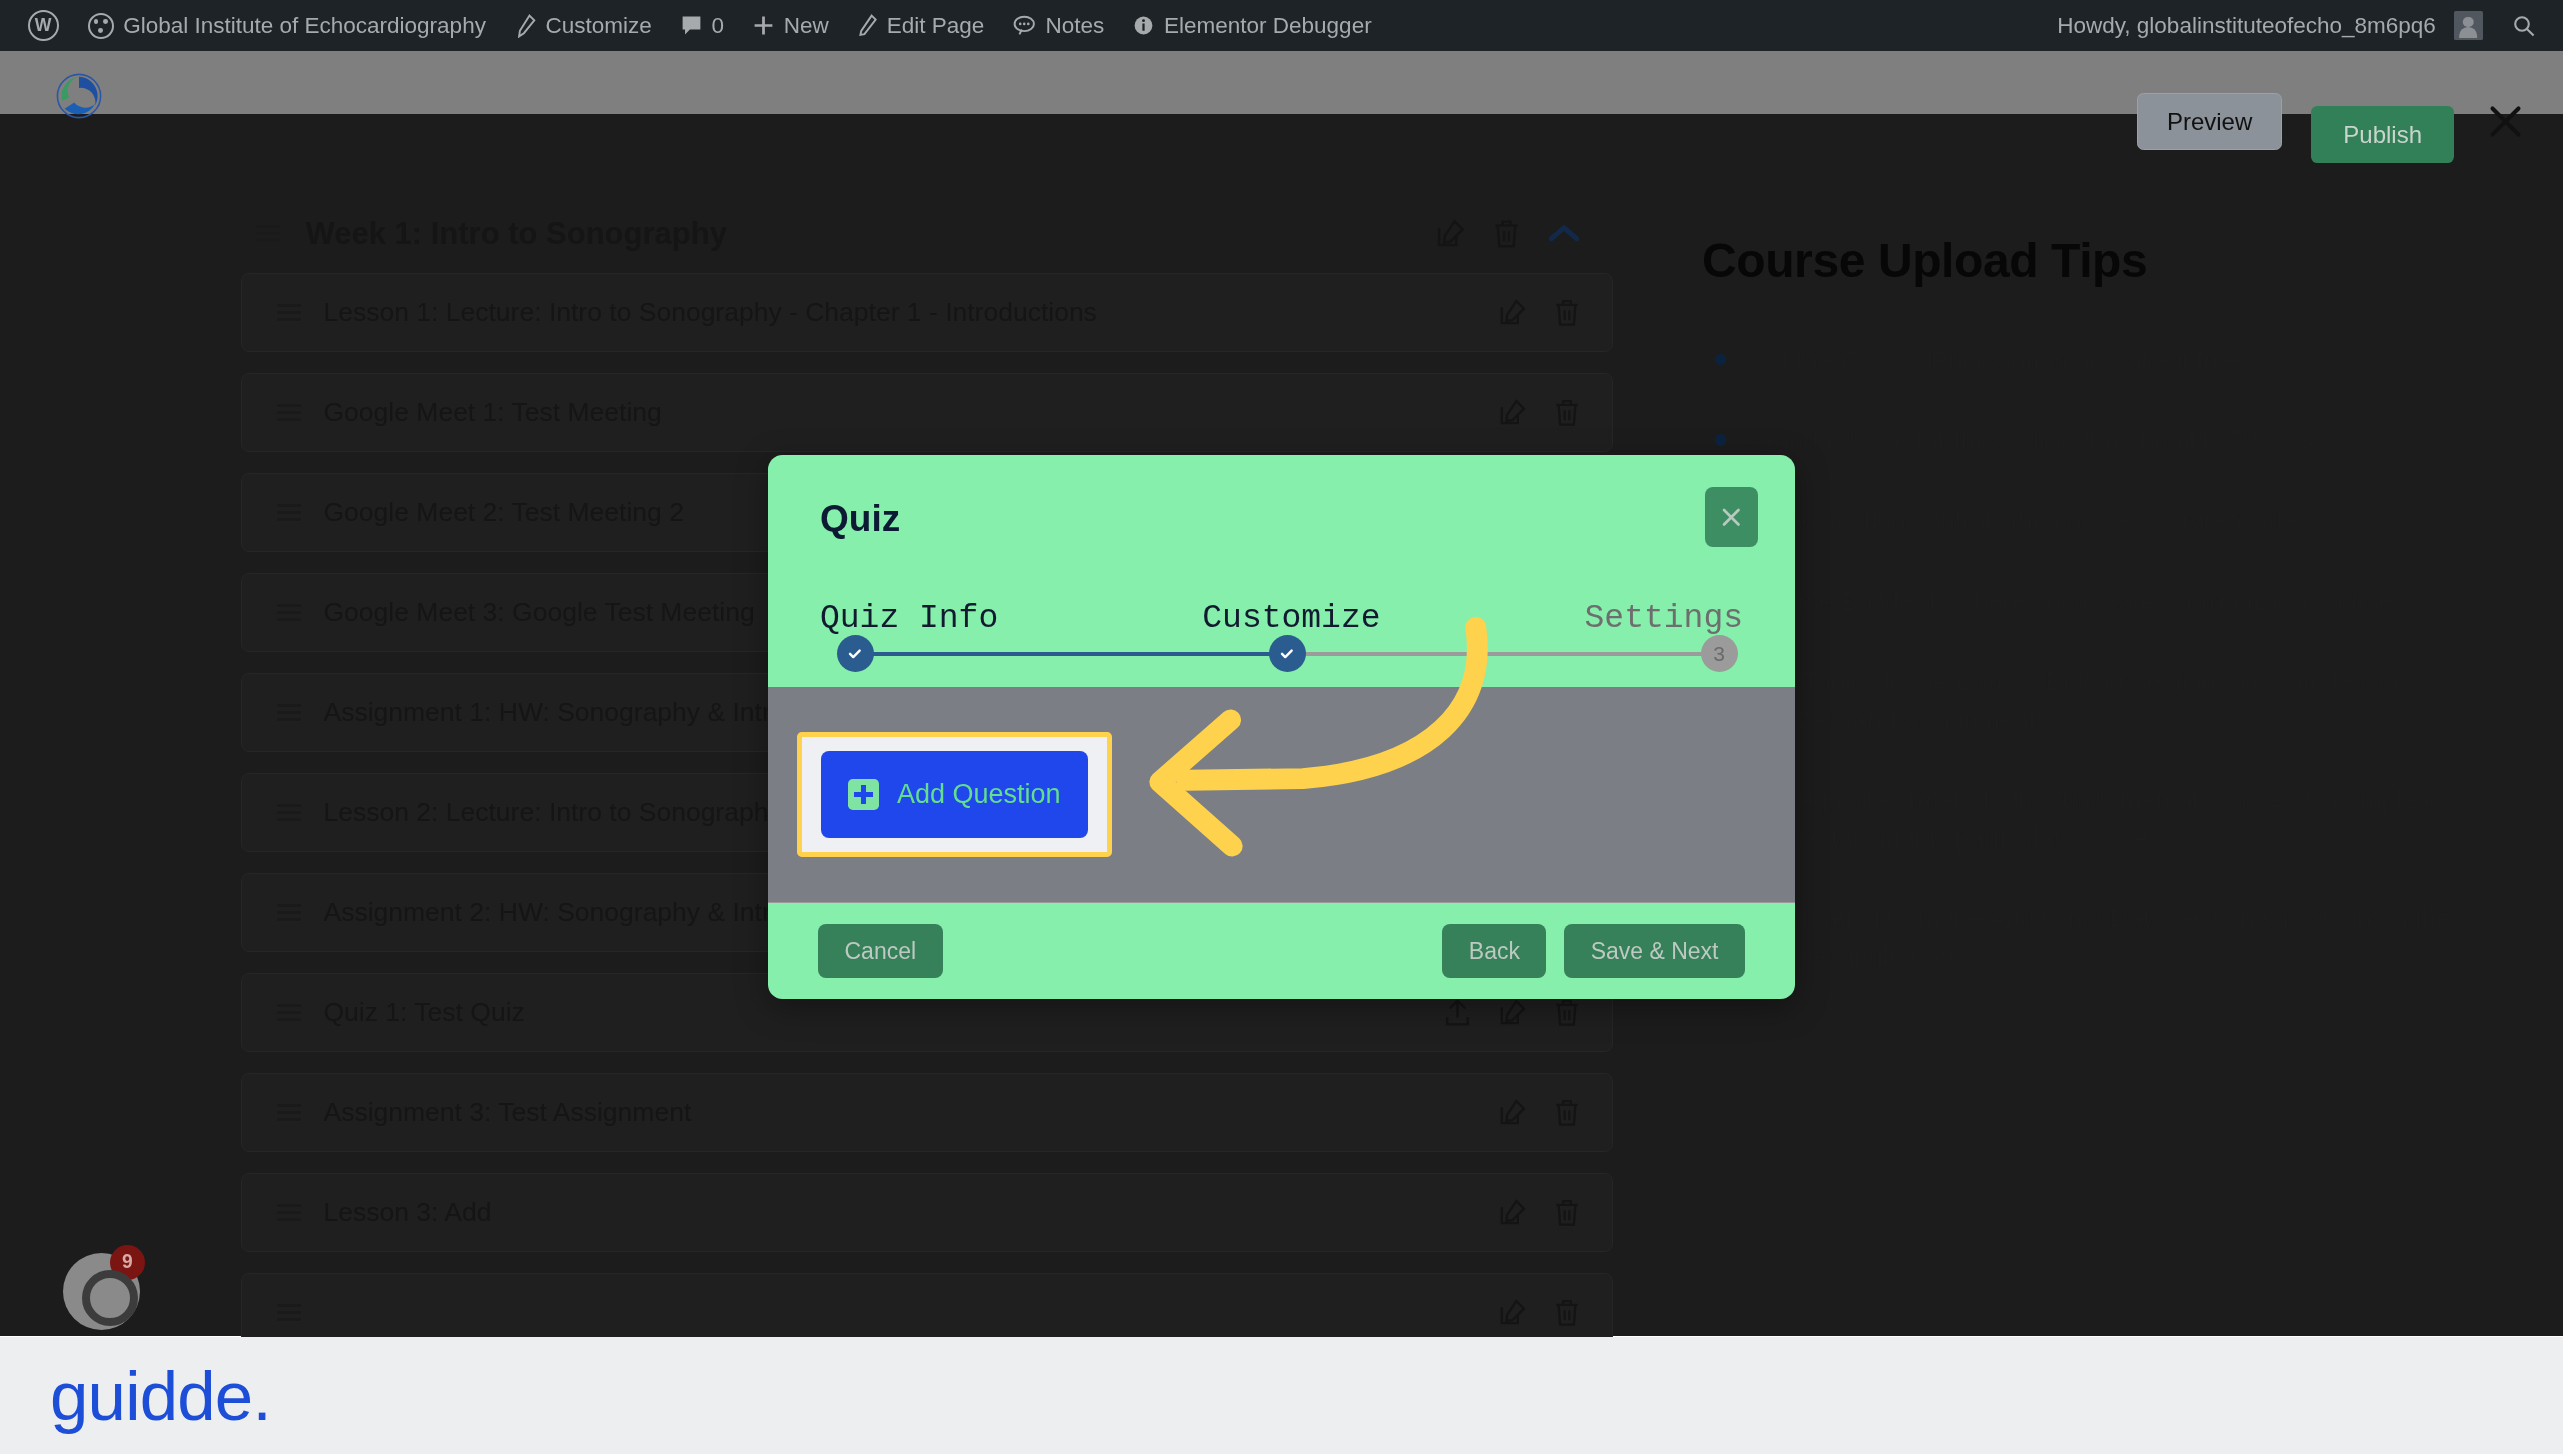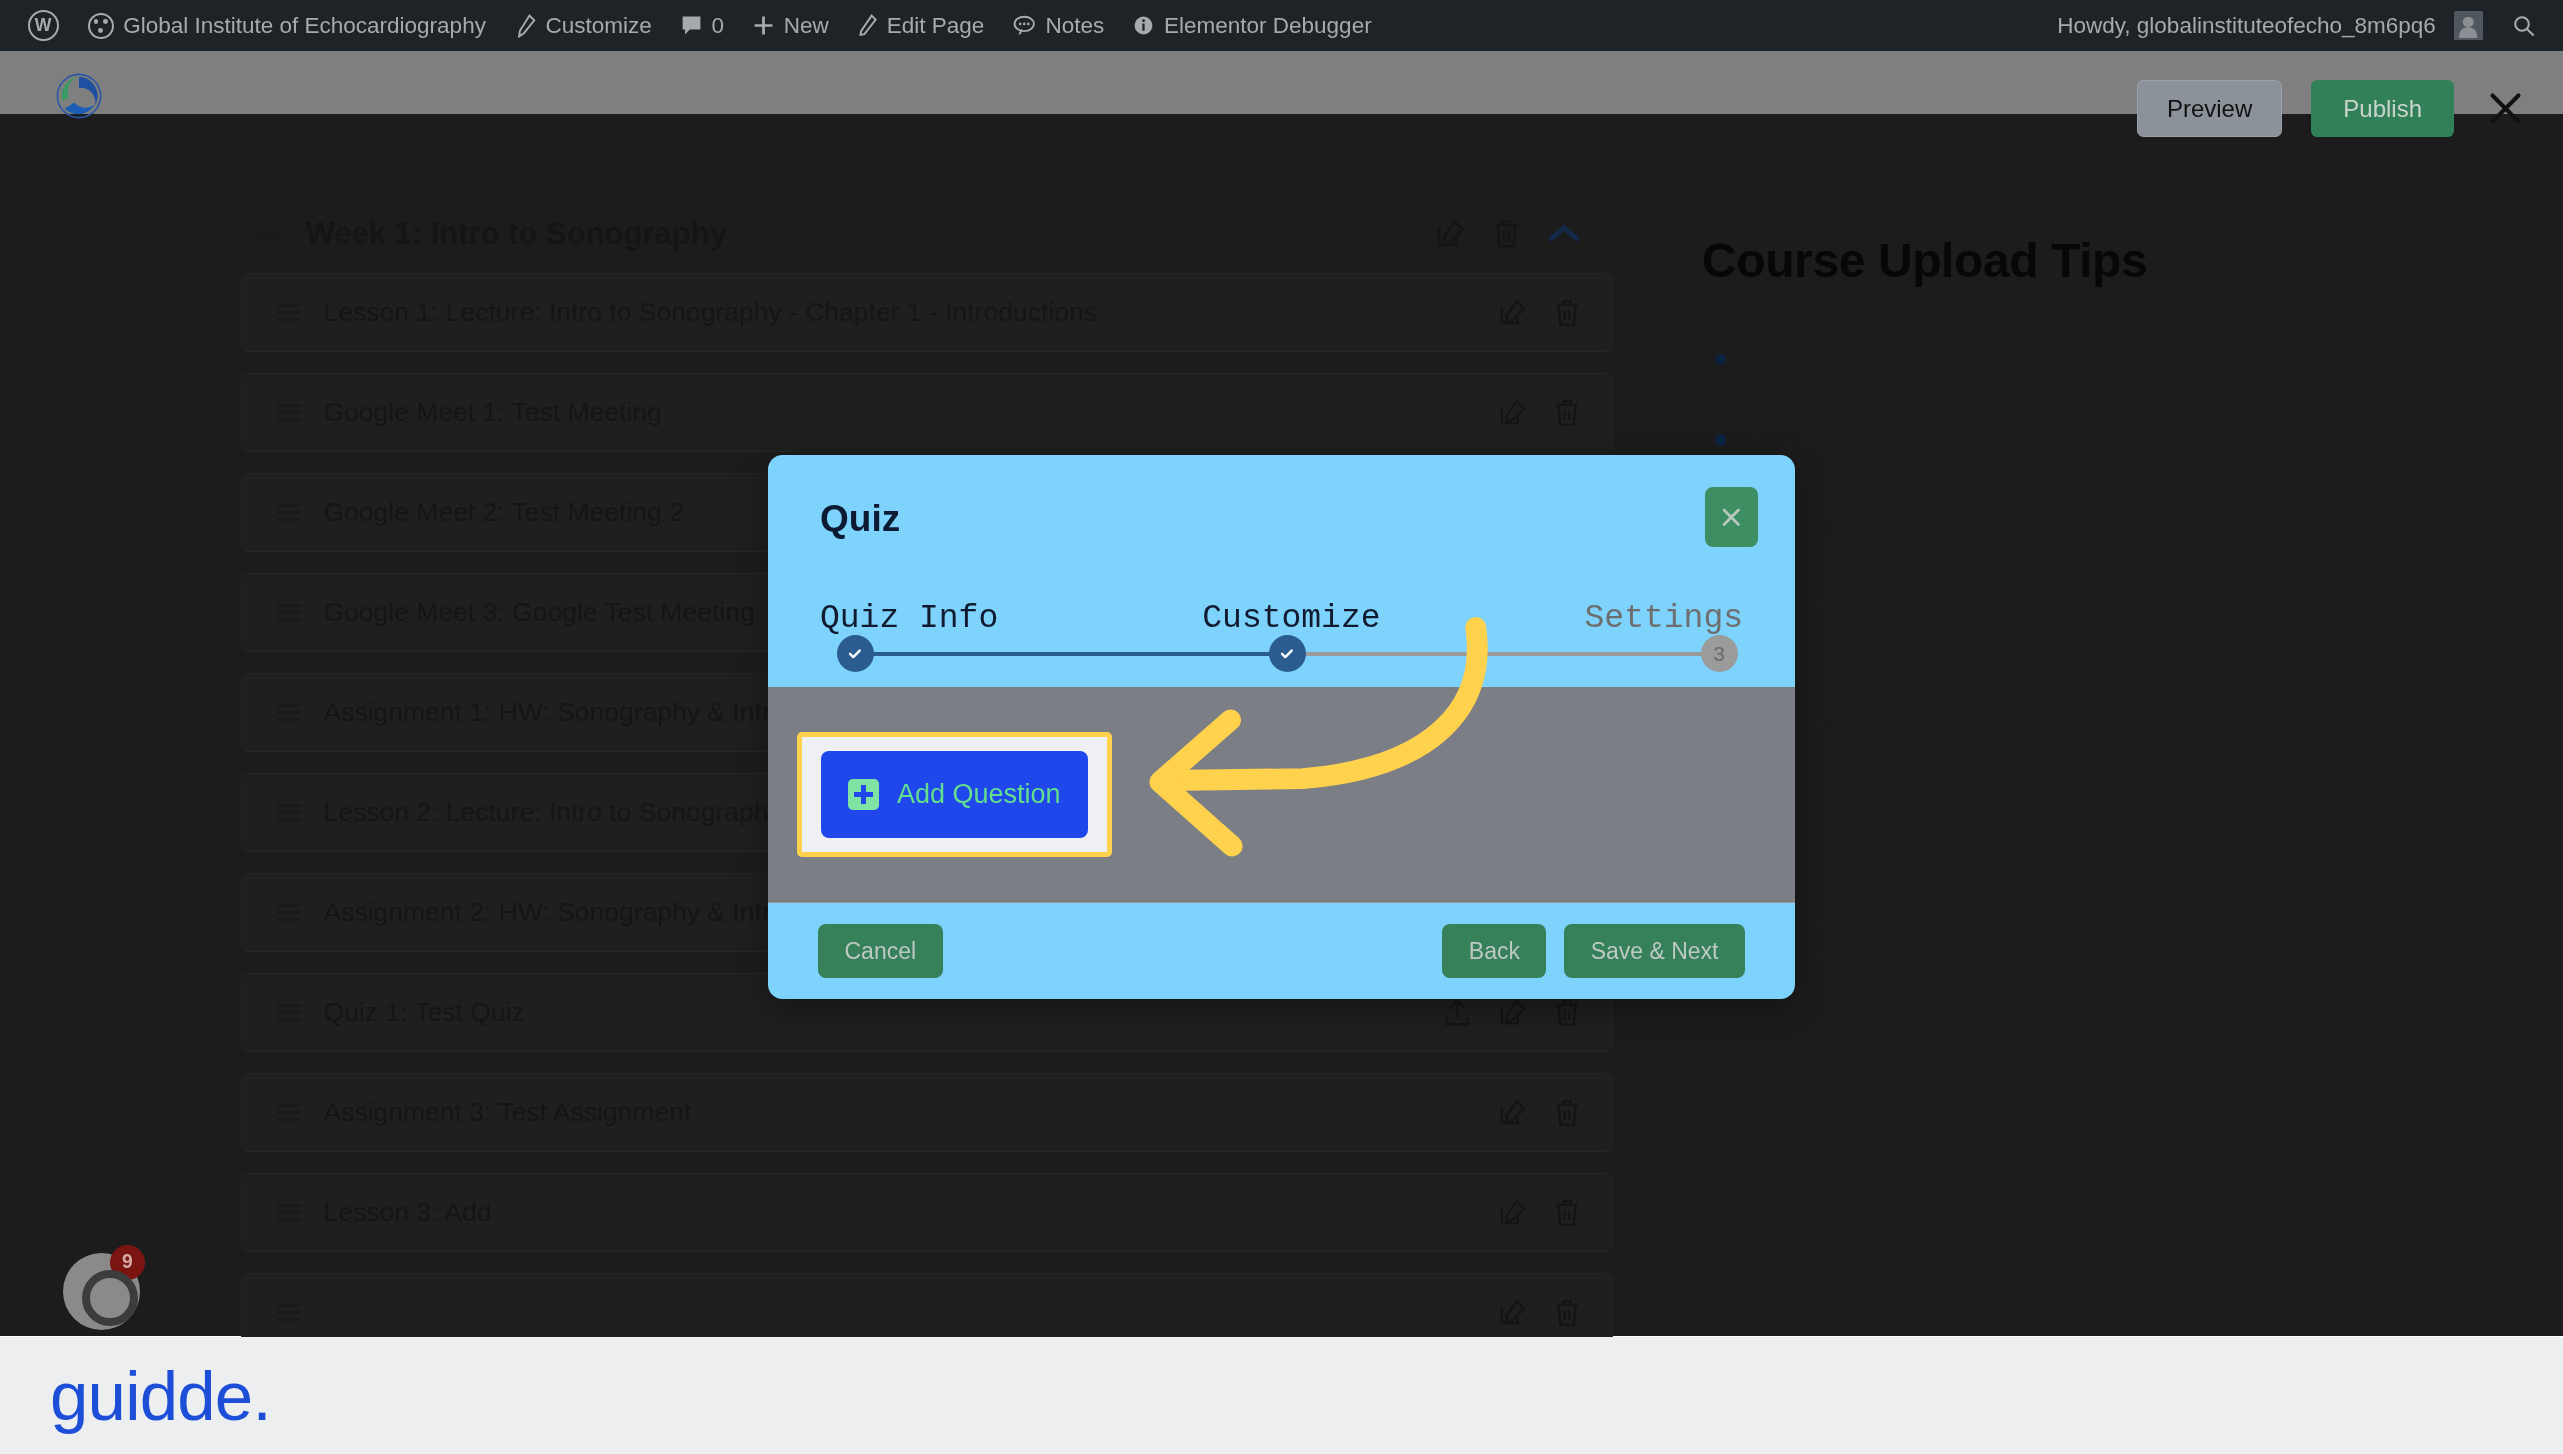--- a/index.html
+++ b/index.html
@@ -69,21 +69,21 @@
     display: flex; align-items: center; gap: 29px;
   }
   .btn-preview {
     background: #8b9299; color: #111; border: 0.8px solid #9aa1a8;
     border-radius: 6.4px; font-size: 24px; padding: 13.7px 29px;
     font-family: "Liberation Sans", sans-serif; cursor: pointer;
   }
   .btn-publish {
     background: #318057; color: #c9d4cd; border: none;
     border-radius: 6.4px; font-size: 24px; padding: 14.5px 32px;
-    font-family: "Liberation Sans", sans-serif; cursor: pointer;
+    font-family: "Liberation Sans", sans-serif; cursor: pointer; margin-top: 26px;
   }
   .btn-close-x {
     width: 45px; height: 45px; display:flex; align-items:center; justify-content:center;
     cursor: pointer;
   }
 
   
   .page-body {
     position: absolute; left: 0; top: 114px; width: 2563px; height: 1222px;
     background: #1c1c1c; z-index: 1;
@@ -146,21 +146,21 @@
   .chat-badge {
     position:absolute; right:-4.8px; top:-8px; width:35px; height:35px;
     border-radius:50%; background:#7a1512; color:#d8a9a6;
     font-size:19.3px; display:flex; align-items:center; justify-content:center;
     font-weight:700;
   }
 
   
   .modal {
     position: absolute; left: 768px; top: 455px; width: 1027px; height: 544px;
-    background: #7dd3fc; border-radius: 14.5px; z-index: 10;
+    background: #86efac; border-radius: 14.5px; z-index: 10;
     box-shadow: 0 8px 32px rgba(0,0,0,0.35);
     display: flex; flex-direction: column;
   }
   .modal-head {
     position: relative; height: 145px; flex: none;
   }
   .modal-title {
     position: absolute; left: 52px; top: 43px;
     font-size: 37px; font-weight: 700; color: #0c1b33;
   }

